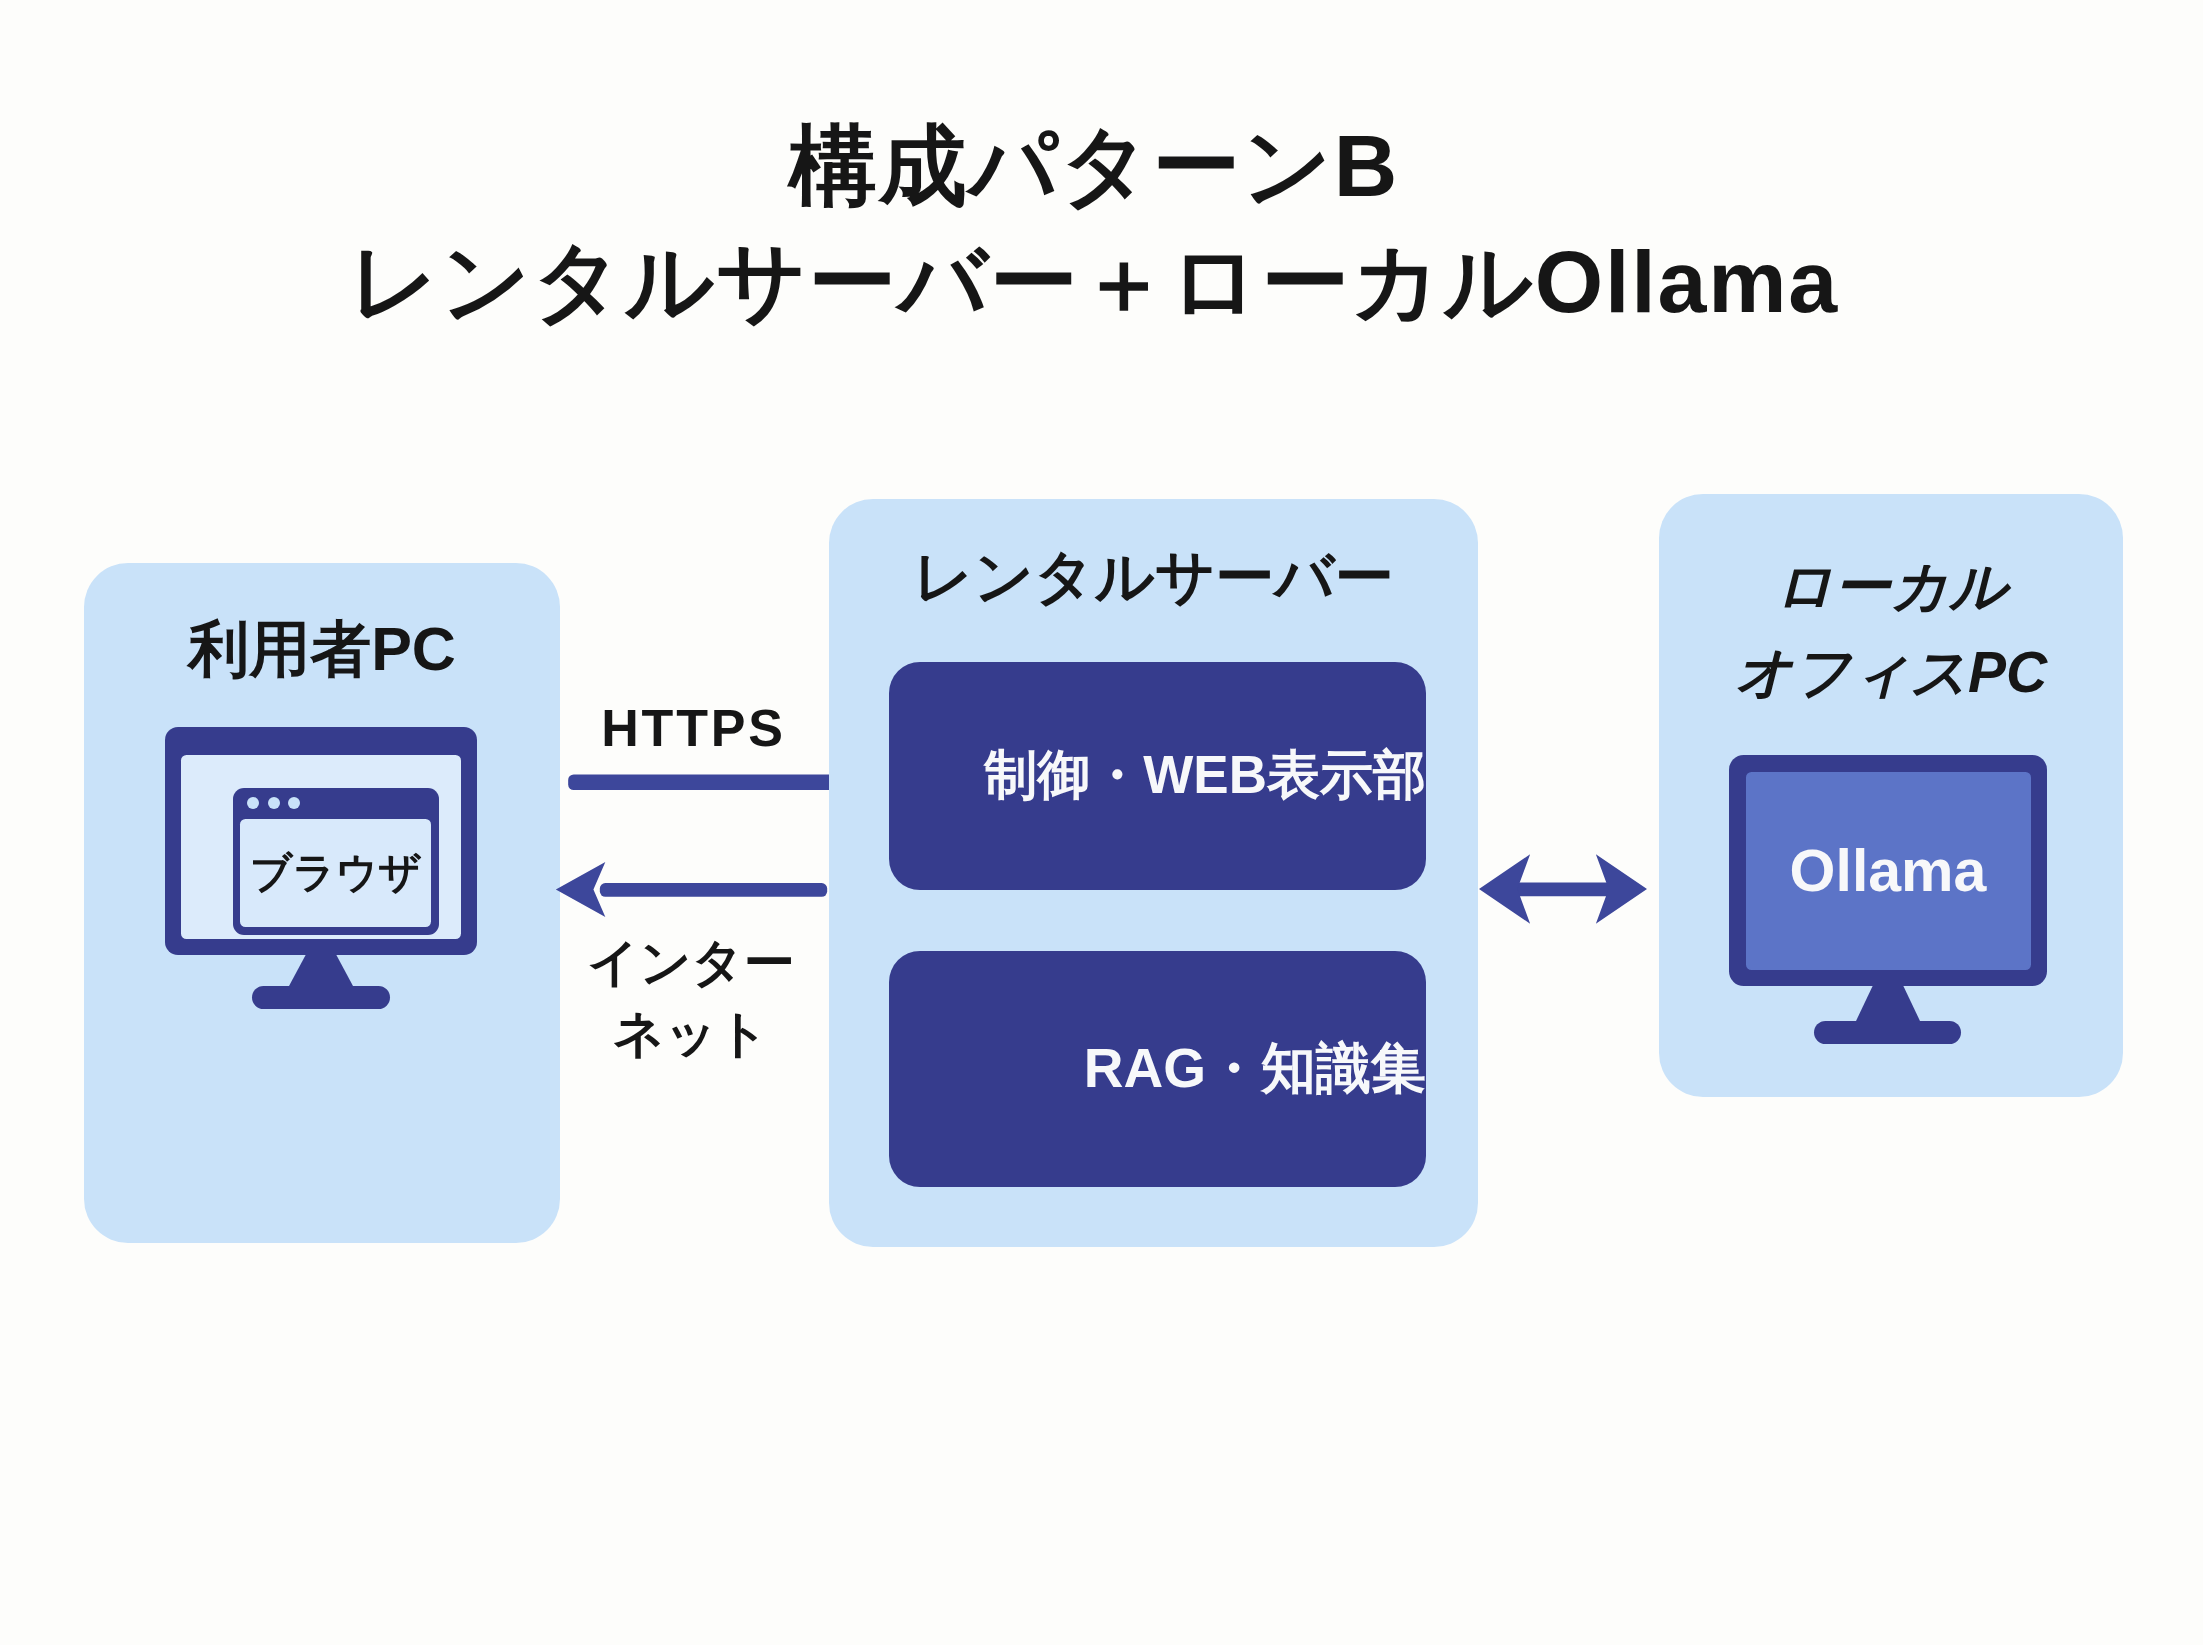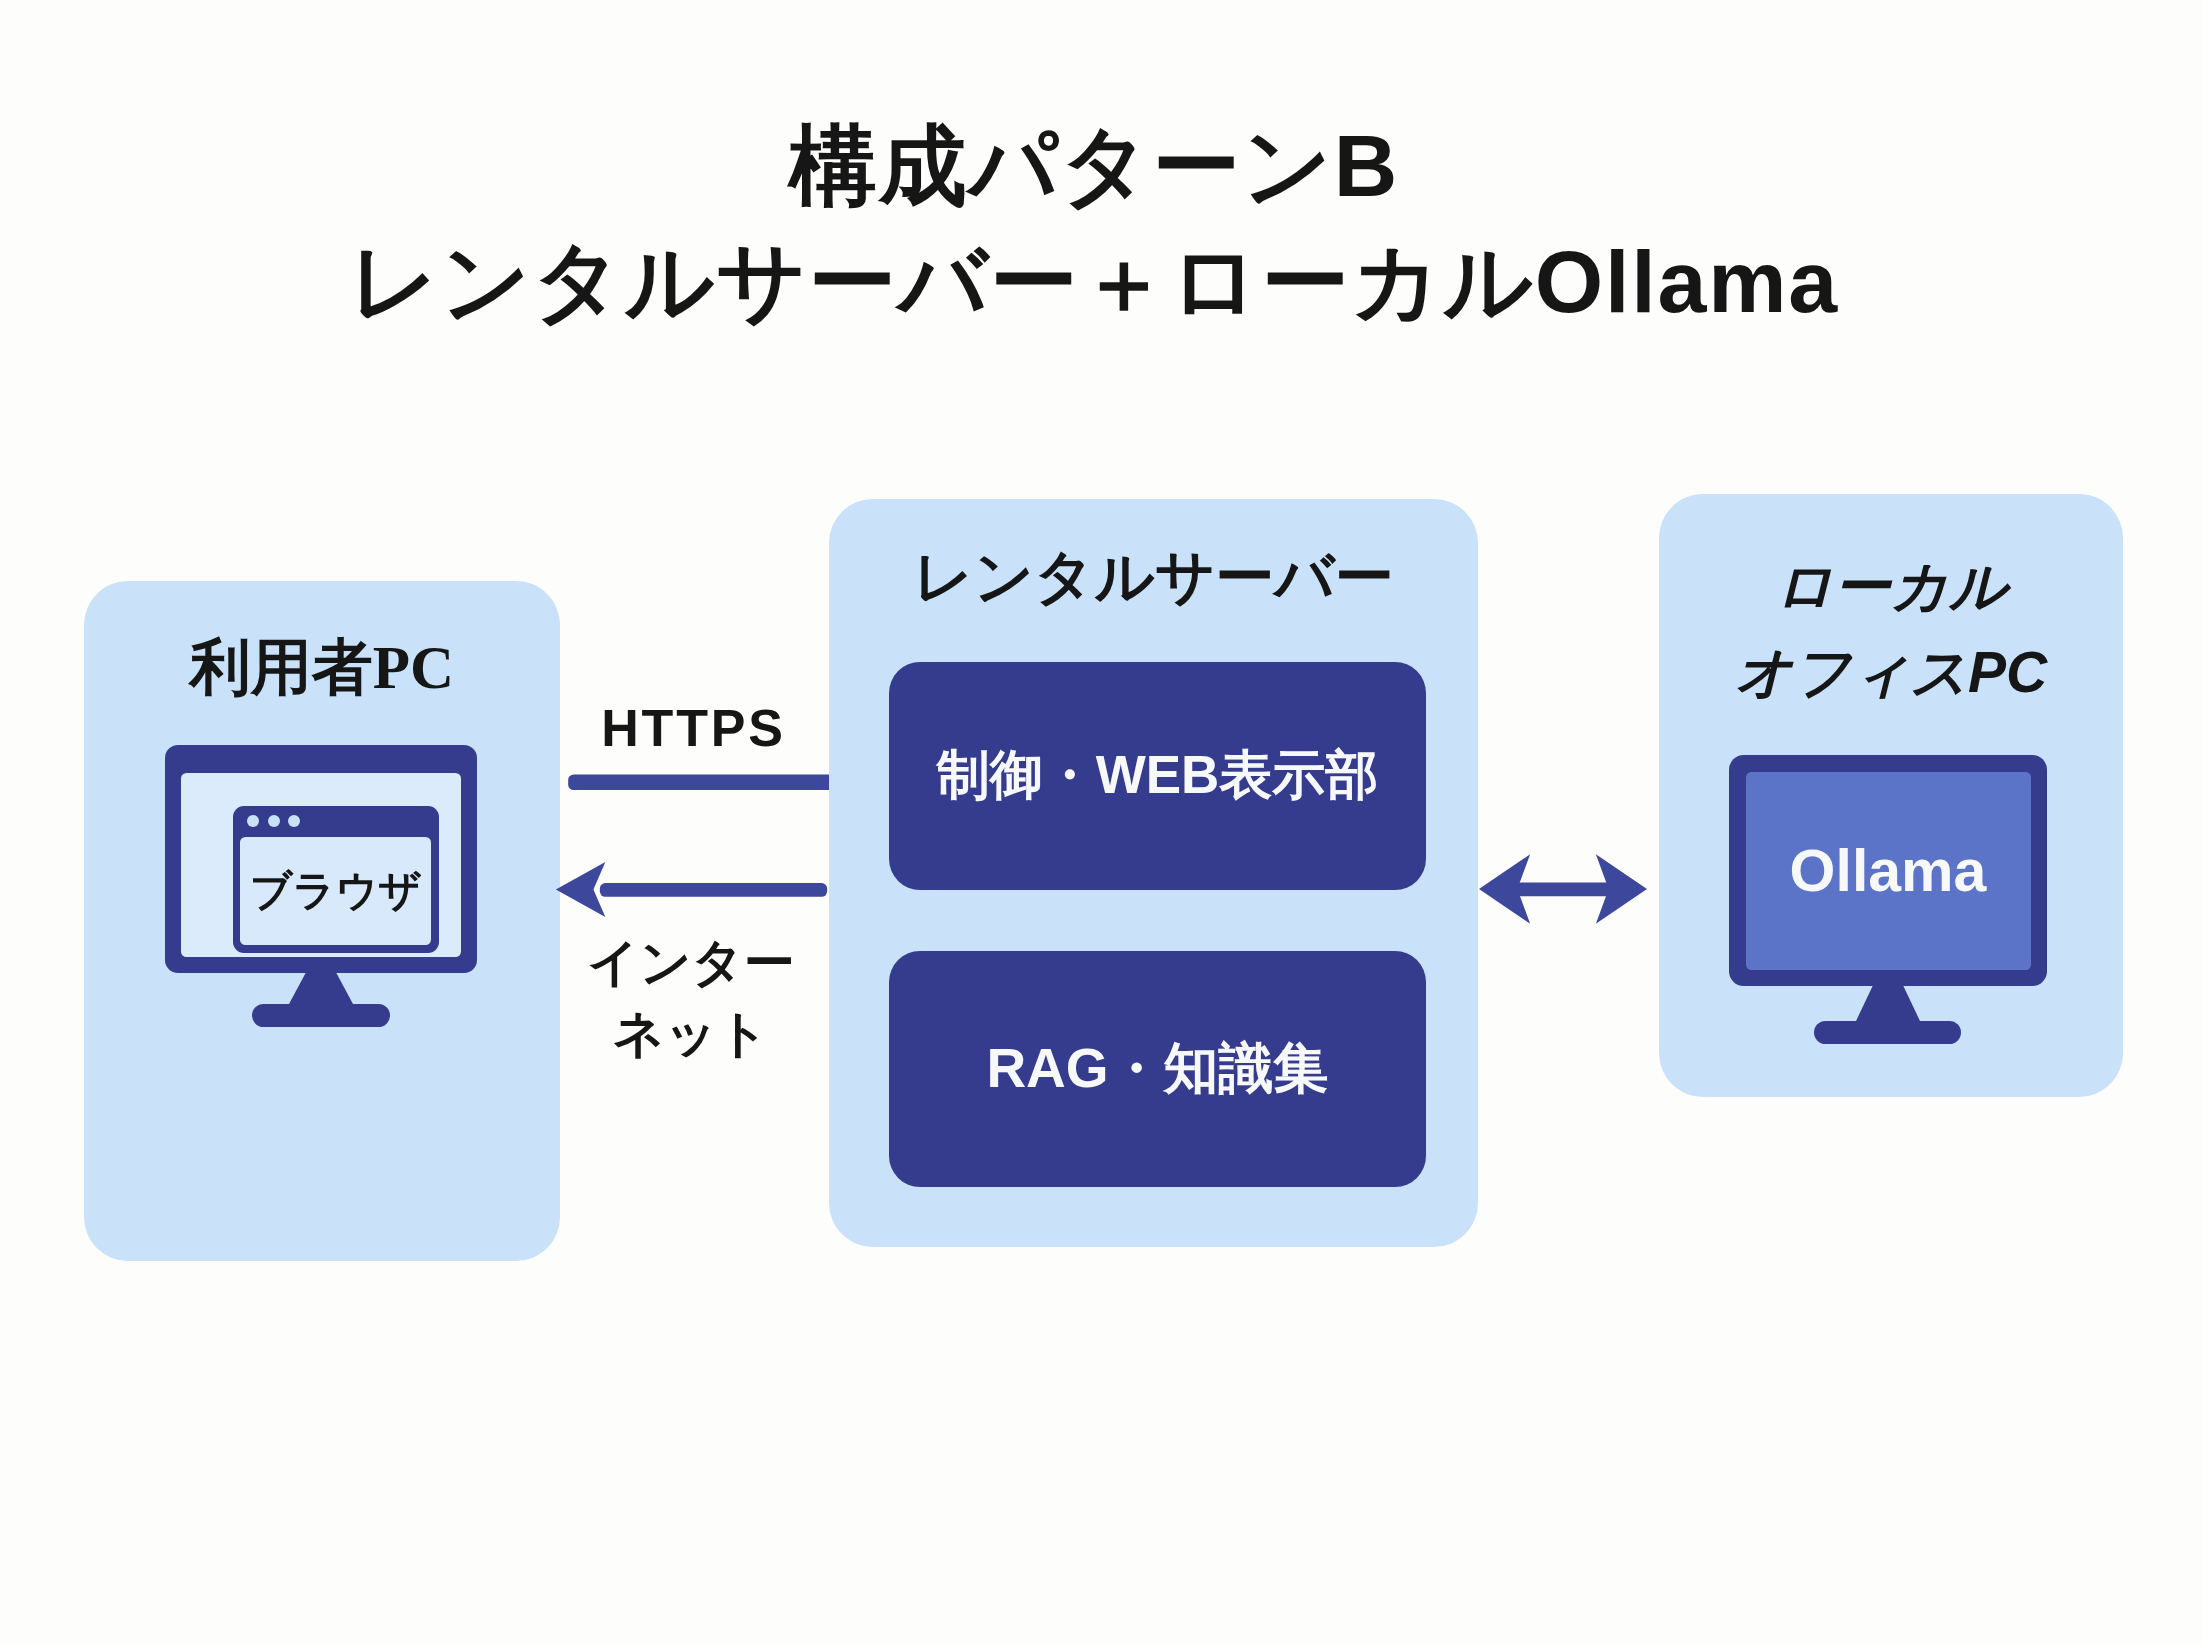--- a/index.html
+++ b/index.html
@@ -26,36 +26,36 @@
 
   
   .title{
     position:absolute;left:0;right:16px;top:108px;
     text-align:center;font-size:88px;font-weight:900;line-height:1.32;
     color:var(--text-dark);letter-spacing:1.8px;
   }
 
   
   .panel{position:absolute;background:var(--panel-blue);border-radius:44px;}
-  #user-panel{left:84px;top:581px;width:476px;height:680px;font-family:Liberation Serif, serif;}
+  #user-panel{left:84px;top:563px;width:476px;height:680px;}
   #server-panel{left:829px;top:499px;width:649px;height:748px;padding-left:40px;}
   #local-panel{left:1659px;top:494px;width:464px;height:603px;}
 
   .panel-label{
     position:absolute;left:0;right:0;text-align:center;
     font-weight:900;color:var(--text-dark);
   }
   #user-panel .panel-label{top:46px;font-size:61px;}
   #server-panel .panel-label{top:39px;font-size:59px;}
   #local-panel .panel-label{top:50px;font-size:57px;line-height:1.5;font-style:italic;}
 
   
   .module{
     position:absolute;left:60px;width:537px;background:var(--navy);
-    border-radius:31px;display:flex;align-items:center;justify-content:center;
+    border-radius:31px;display:flex;align-items:center;justify-content:flex-end;
     color:var(--text-light);font-weight:900;
   }
   #module-web{top:163px;height:228px;font-size:53px;}
   #module-rag{top:452px;height:236px;font-size:55px;}
 
   
   .pc-icon{position:absolute;}
   .monitor{position:absolute;left:0;top:0;background:var(--navy);}
   .monitor .screen{position:absolute;border-radius:5.5px;}
   .stand-neck{position:absolute;background:var(--navy);clip-path:polygon(26% 0,74% 0,100% 100%,0% 100%);}

